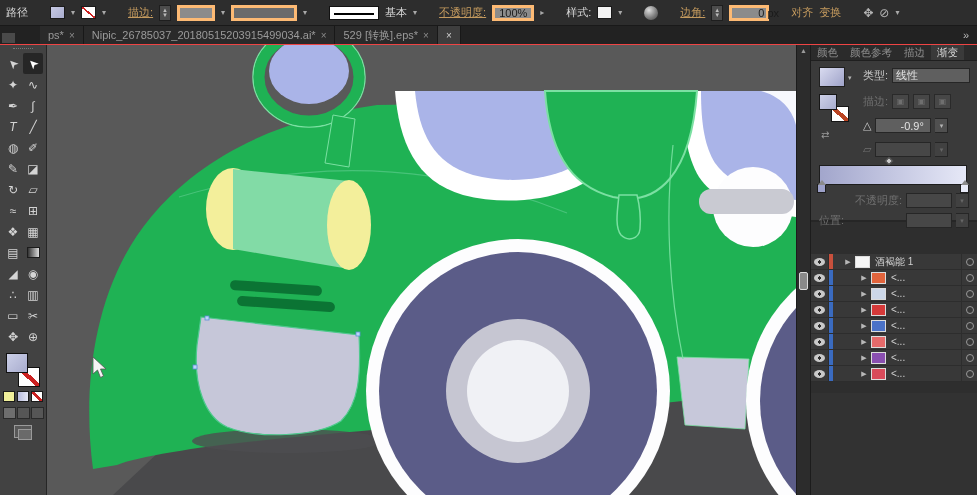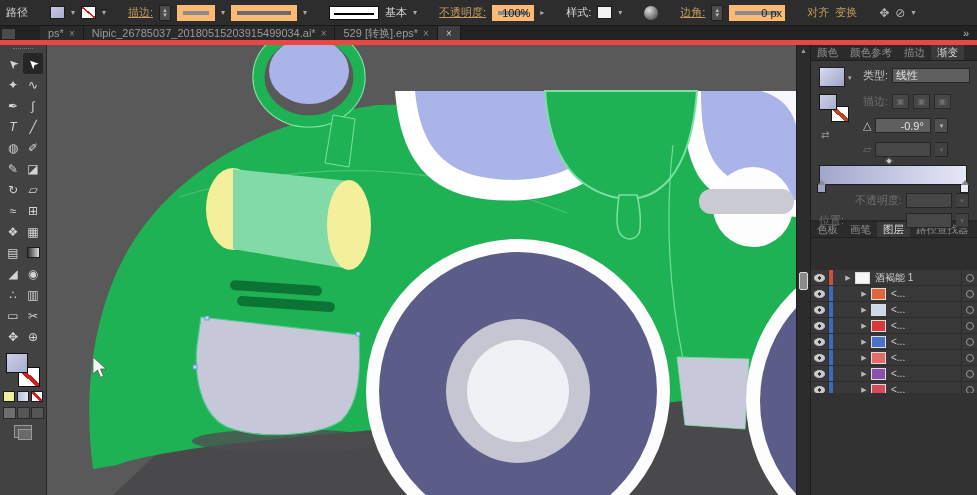--- a/index.html
+++ b/index.html
@@ -9,32 +9,32 @@
   
   #control-bar{position:absolute;left:0;top:0;width:977px;height:26px;background:#2d2d2d;border-bottom:1px solid #191919;display:flex;align-items:center;gap:6px;padding:0 6px;white-space:nowrap;}
   .cb-label{color:#d8d8d8;}
   .cb-link{color:#c49a5e;text-decoration:underline;}
   .cb-plain{color:#c49a5e;}
   .sw{width:15px;height:13px;border:1px solid #1a1a1a;display:inline-block;}
   .sw-fill{background:linear-gradient(135deg,#c6c9e4,#a9adce);}
   .sw-none{background:linear-gradient(to top right,#fff 45%,#c22 45%,#c22 55%,#fff 55%);}
   .sw-white{background:#f2f2f2;}
   .dd{color:#a9a9a9;font-size:8px;}
-  .field{height:16px;background:#787878;border:6px solid #fdba74;color:#1b1b1b;display:inline-flex;align-items:center;padding:0 4px;}
+  .field{height:16px;background:#787878;border:3px solid #fdba74;color:#1b1b1b;display:inline-flex;align-items:center;padding:0 4px;}
   .field.dark{background:#6b6b6b;}
   .field.lite{background:#8b8b8b;}
   .stepper{display:inline-flex;flex-direction:column;justify-content:center;line-height:5px;font-size:6px;color:#bbb;background:#4c4c4c;border:1px solid #1e1e1e;height:16px;padding:0 2px;}
   .brush-prev{width:50px;height:14px;background:#fff;border:1px solid #111;position:relative;}
   .brush-prev::after{content:"";position:absolute;left:4px;right:4px;top:6px;height:2px;background:#000;}
   .cb-icon{color:#b5b5b5;font-size:12px;}
   .recolor{width:14px;height:14px;border-radius:50%;background:radial-gradient(circle at 35% 30%,#ddd,#777 60%,#444);display:inline-block;}
   .gap{width:10px;}
 
   
-  #tab-bar{position:absolute;left:0;top:26px;width:977px;height:19px;background:#222;display:flex;align-items:stretch;border-bottom:5px solid #ef4444;}
+  #tab-bar{position:absolute;left:0;top:26px;width:977px;height:19px;background:#222;display:flex;align-items:stretch;border-bottom:1px solid #ef4444;}
   .tab-spacer{width:40px;position:relative;}
   .tab-spacer i{position:absolute;left:2px;bottom:1px;width:13px;height:10px;background:#4a4a4a;}
   .doc-tab{display:flex;align-items:center;gap:5px;padding:0 8px;color:#9a9a9a;background:#2a2a2a;border-right:1px solid #181818;max-width:300px;}
   .doc-tab .x{color:#8a8a8a;font-size:10px;}
   .doc-tab.active{background:#3e3e3e;color:#ececec;}
   .doc-tab.active .x{color:#cfcfcf;}
   .tab-overflow{margin-left:auto;display:flex;align-items:center;padding:0 8px;color:#bbb;}
 
   
   #main{position:absolute;left:0;top:45px;width:977px;height:450px;display:flex;}
@@ -147,21 +147,21 @@
     <span class="sw sw-white"></span>
       <span class="dd">▾</span>
     <span class="gap"></span>
     <span class="recolor"></span>
     <span class="gap"></span>
     <span class="cb-link">边角:</span>
     <span class="stepper">
         <span>▲</span>
         <span>▼</span>
       </span>
-    <span class="field lite" style="width:56px;padding-left:26px;">
+    <span class="field lite" style="width:40px;padding-left:26px;">
         <span>0 px</span>
       </span>
     <span class="gap"></span>
     <span class="cb-plain">对齐</span>
     <span class="cb-plain">变换</span>
     <span class="gap"></span>
     <span class="cb-icon">✥</span>
     <span class="cb-icon">⊘</span>
     <span class="dd">▾</span>
   </div>
@@ -435,26 +435,20 @@
           <span class="gp-field dis" style="width:46px;"></span>
           <span class="gp-dd dis">▾</span>
         </div>
         <div class="gp-row" style="left:8px;top:152px;width:150px;">
           <span class="gp-label dis" style="flex:1;text-align:left;">位置:</span>
           <span class="gp-field dis" style="width:46px;"></span>
           <span class="gp-dd dis">▾</span>
         </div>
       </div>
 
-      <div class="ptabs">
-        <span class="ptab">色板</span>
-        <span class="ptab">画笔</span>
-        <span class="ptab active">图层</span>
-        <span class="ptab">路径查找器</span>
-      </div>
 
       <div id="layers-panel">
         <div class="lrow">
           <span class="eye-cell">
               <span class="eye"></span>
             </span>
           <span class="cbar" style="background: rgb(200, 80, 60);"></span>
           <span class="exp">▶</span>
           <span class="thumb" style="background: rgb(246, 246, 246);"></span>
           <span class="lname">酒褐能 1</span>

